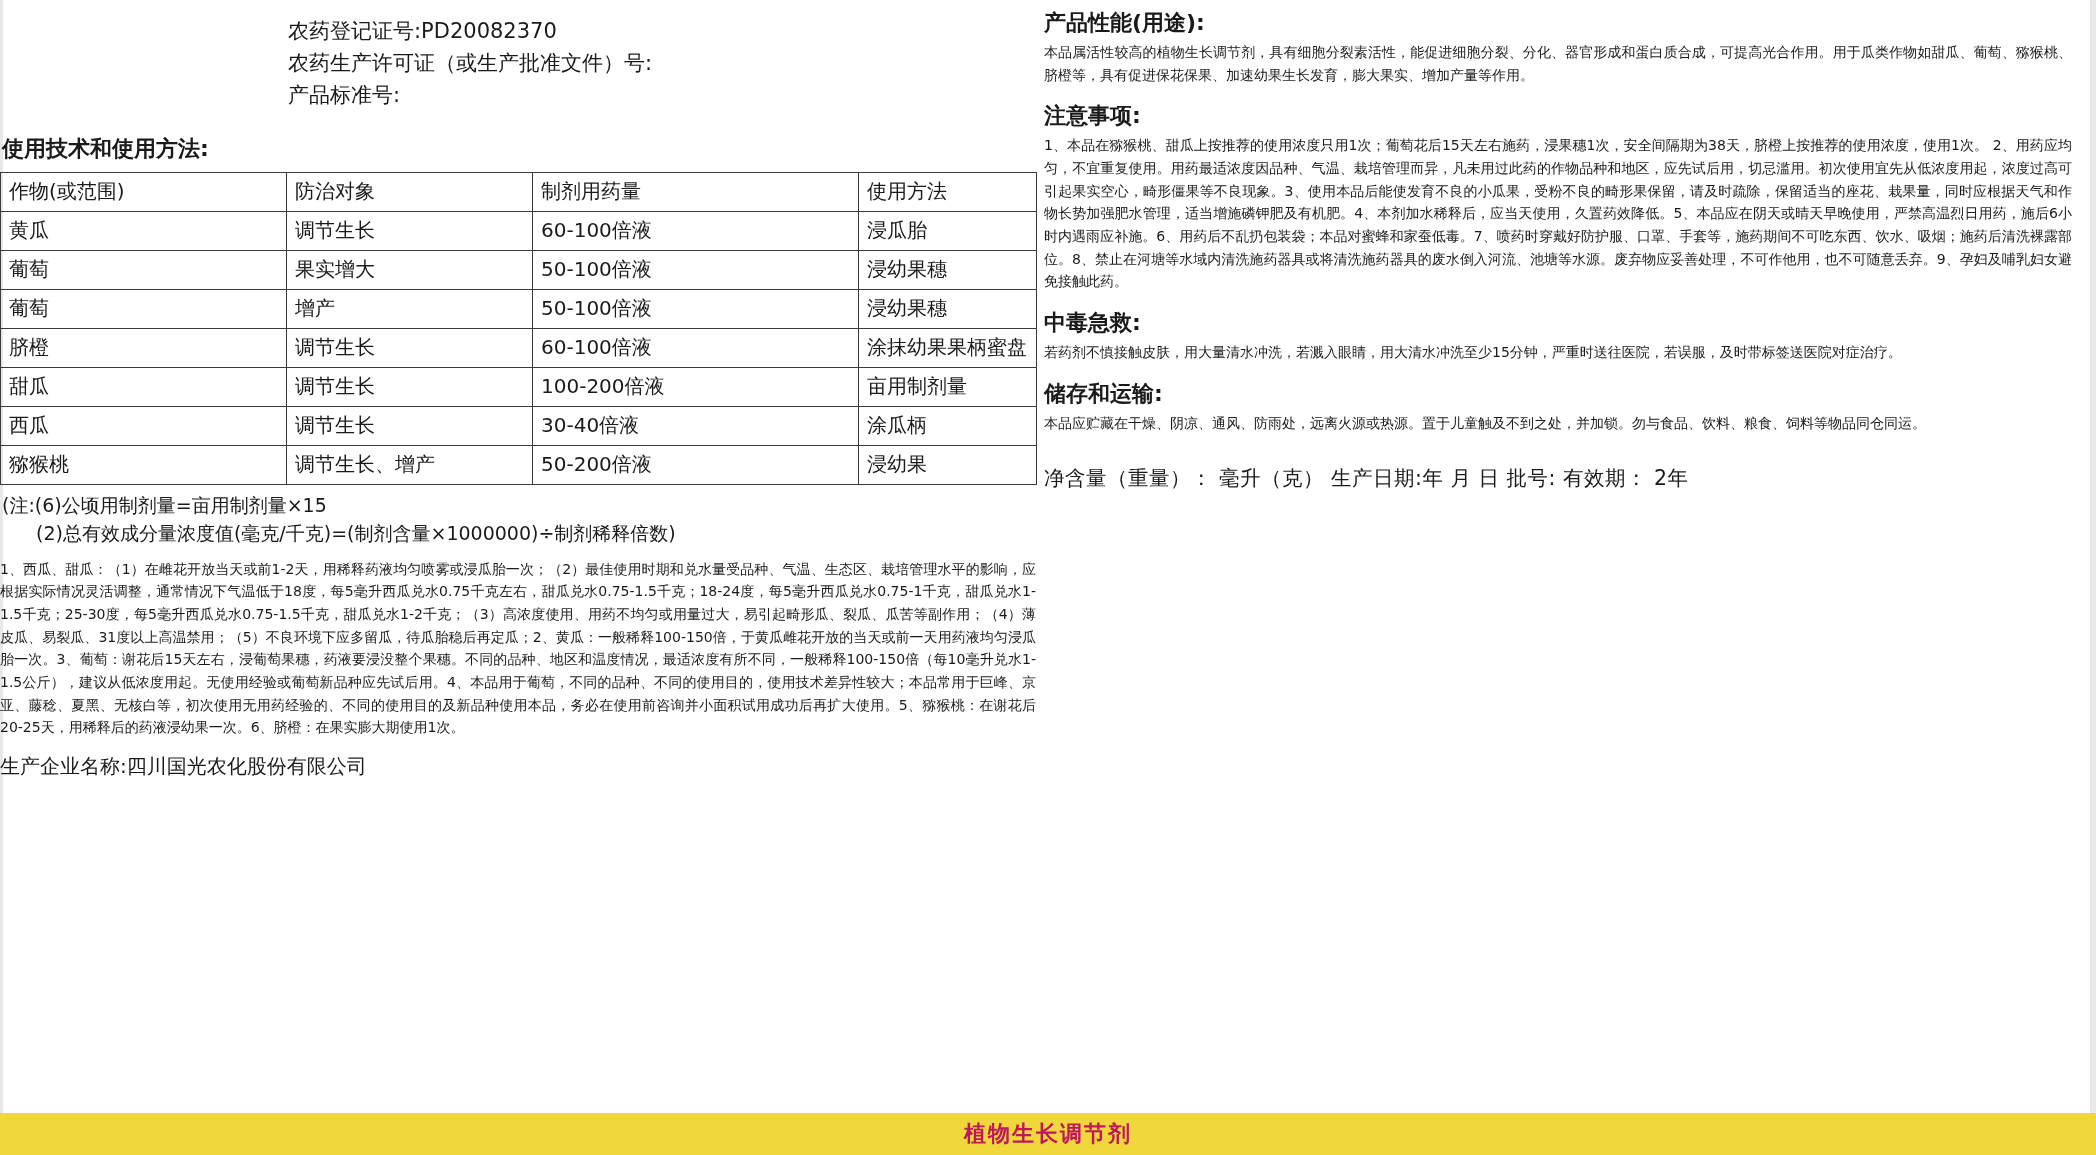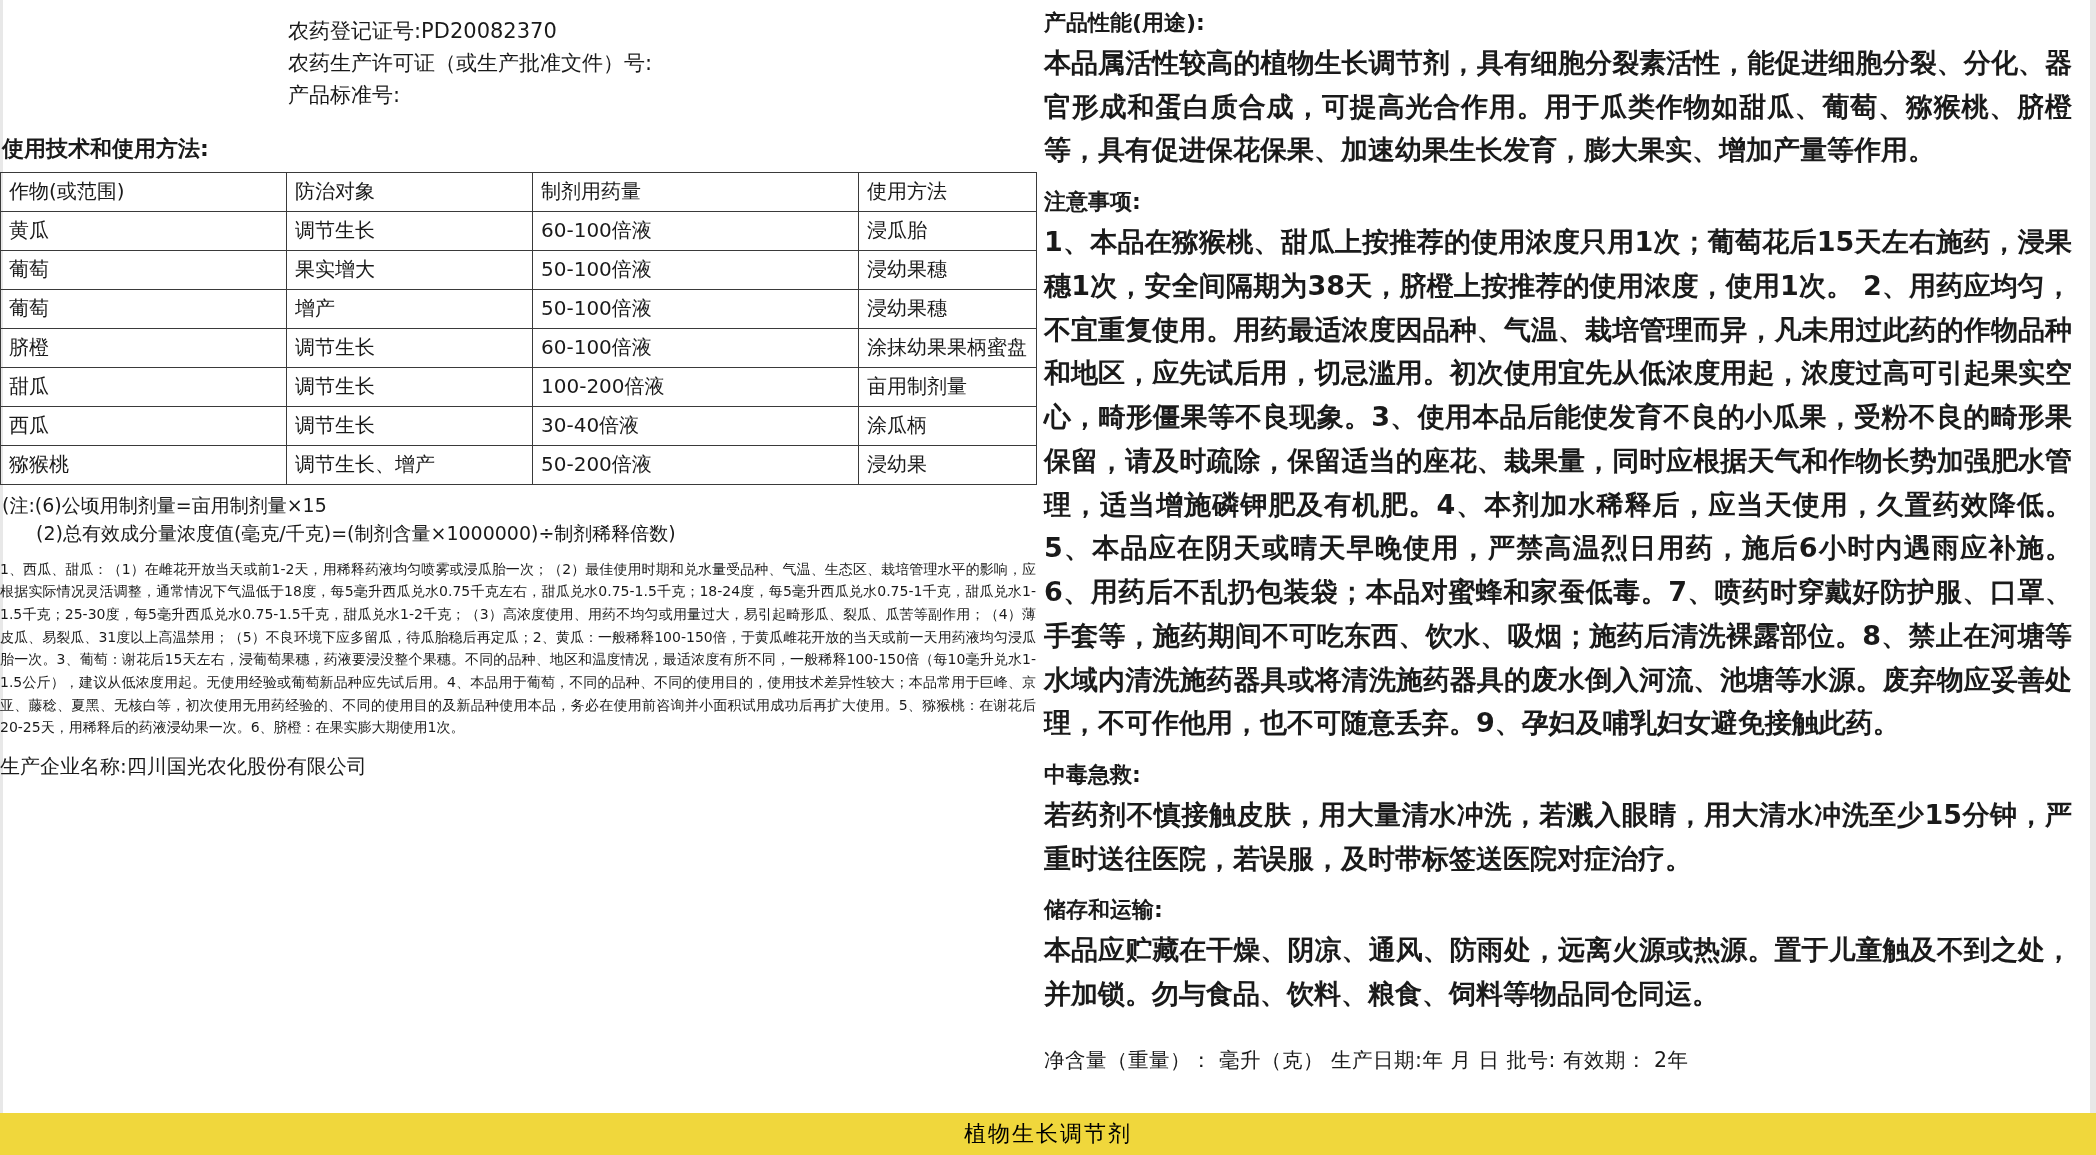--- a/index.html
+++ b/index.html
@@ -121,25 +121,24 @@
   }
 
   
   .sec { margin-bottom: 2px; }
   .sec-title {
     font-size: 22px;
     font-weight: bold;
     margin: 0 0 3px 0;
   }
   .sec-body {
-    font-size: 27px;
+    font-size: 14px;
     line-height: 1.62;
     text-align: justify;
     width: 1028px;
-    font-weight: bold;
   }
   .sec-gap { height: 13px; }
   .netweight {
     font-size: 20.5px;
     margin-top: 30px;
     letter-spacing: 0.5px;
   }
 
   
   .bottom-bar {
@@ -148,22 +147,22 @@
     bottom: 0;
     width: 2096px;
     height: 42px;
     background: #f0d73c;
     display: flex;
     align-items: center;
     justify-content: center;
   }
   .bottom-bar span {
     font-size: 22px;
-    font-weight: normal;
-    color: #000000;
+    font-weight: bold;
+    color: #be185d;
     letter-spacing: 2px;
   }
   .edge-left {
     position: absolute;
     left: 0; top: 0; width: 3px; height: 1113px;
     background: #e8e8e8;
   }
   .edge-right {
     position: absolute;
     right: 0; top: 0; width: 6px; height: 1113px;

